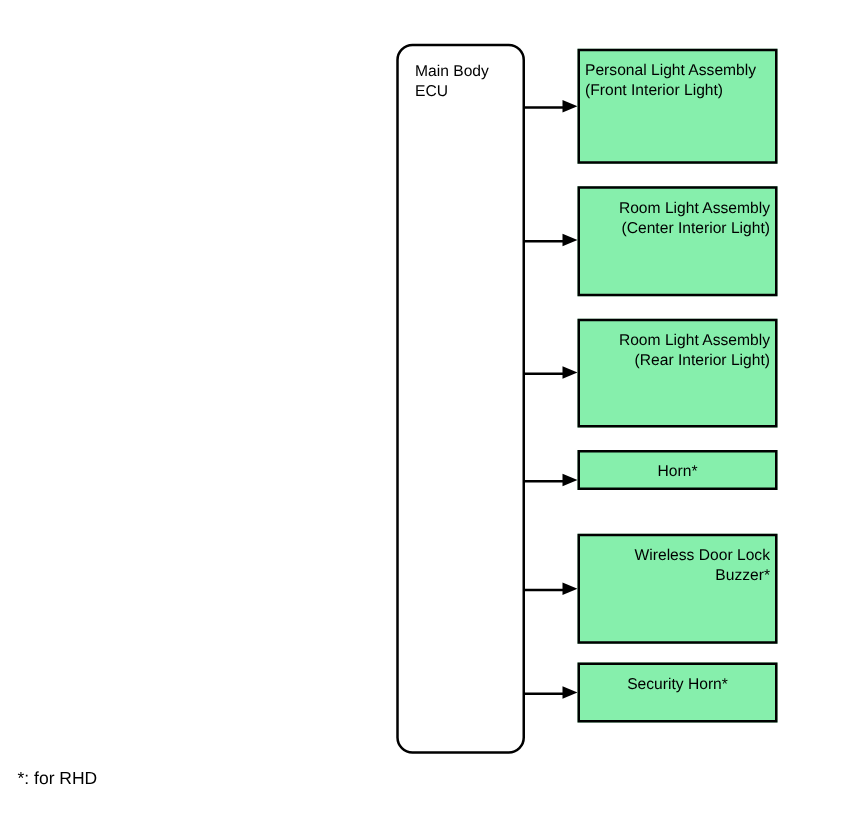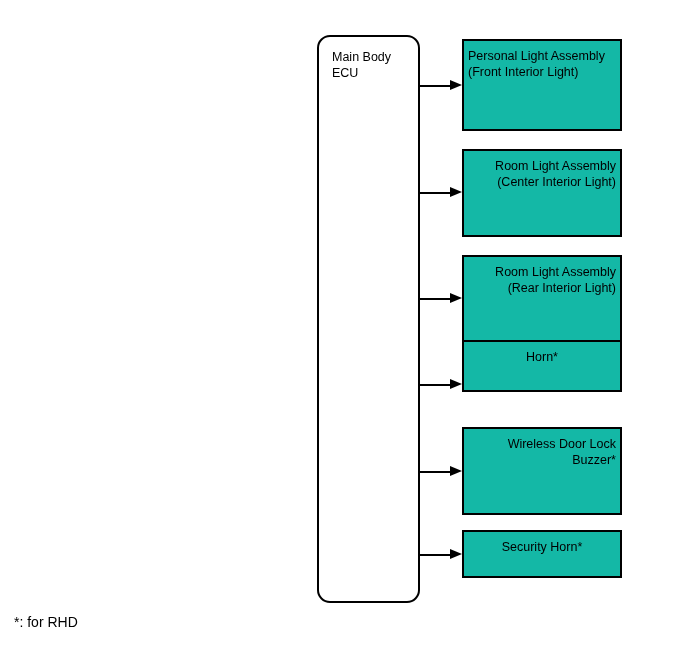--- a/index.html
+++ b/index.html
@@ -46,21 +46,21 @@
     line-height: 16px;
     text-align: left;
     white-space: pre-line;
   }
 
   
   .node {
     position: absolute;
     box-sizing: border-box;
     border: 2px solid #000000;
-    background: #14b8a6;
+    background: #86efac;
     left: 462px;
     width: 160px;
   }
   .node-label {
     position: absolute;
     top: 7px;
     font-size: 12.5px;
     line-height: 16px;
     white-space: pre-line;
   }
@@ -160,21 +160,21 @@
   <div class="node" style="top:149px;height:88px">
     <div class="node-label align-indent">Room Light Assembly
 (Center Interior Light)</div>
   </div>
 
   <div class="node" style="top:255px;height:87px">
     <div class="node-label align-indent">Room Light Assembly
 (Rear Interior Light)</div>
   </div>
 
-  <div class="node" style="top:340px;height:52px">
+  <div class="node" style="top:360px;height:32px">
     <div class="node-label align-center">Horn*</div>
   </div>
 
   <div class="node" style="top:427px;height:88px">
     <div class="node-label align-indent">Wireless Door Lock
 Buzzer*</div>
   </div>
 
   <div class="node" style="top:530px;height:48px">
     <div class="node-label align-center">Security Horn*</div>

